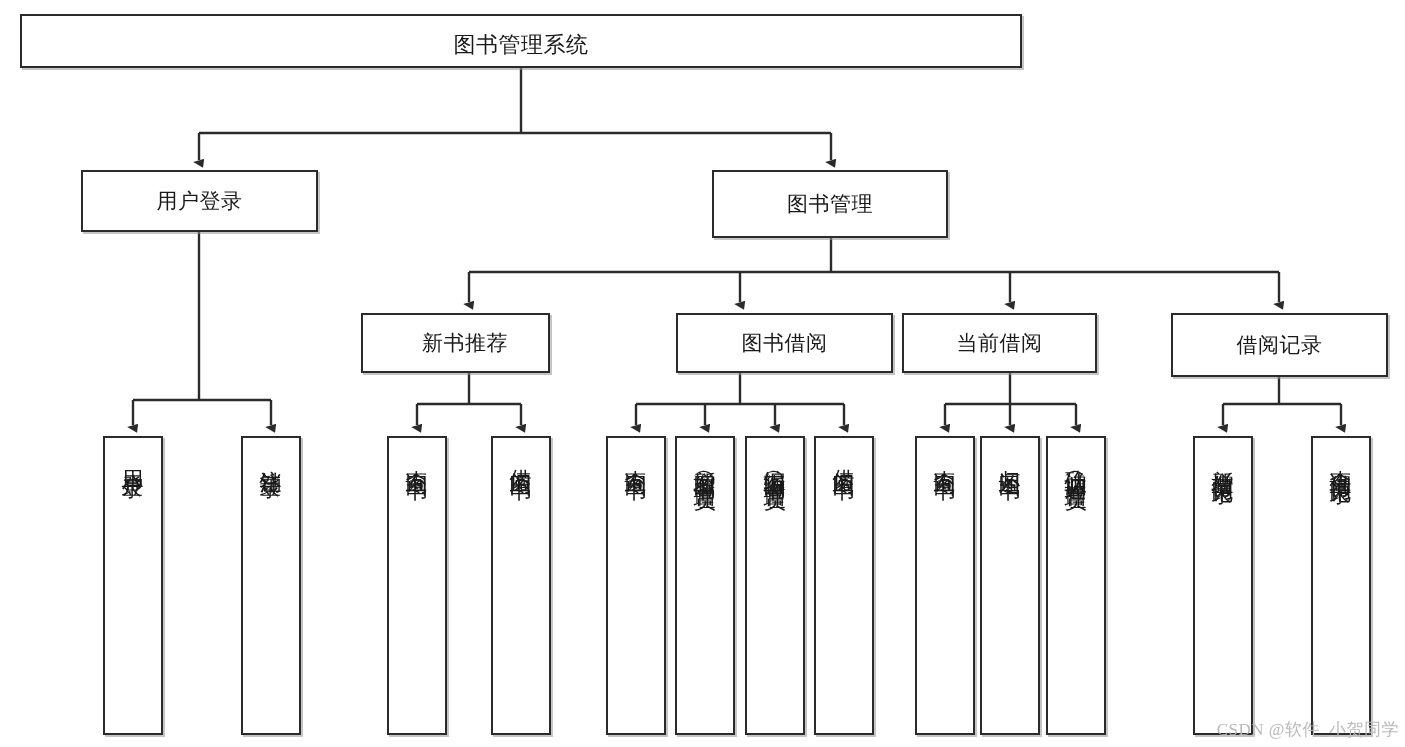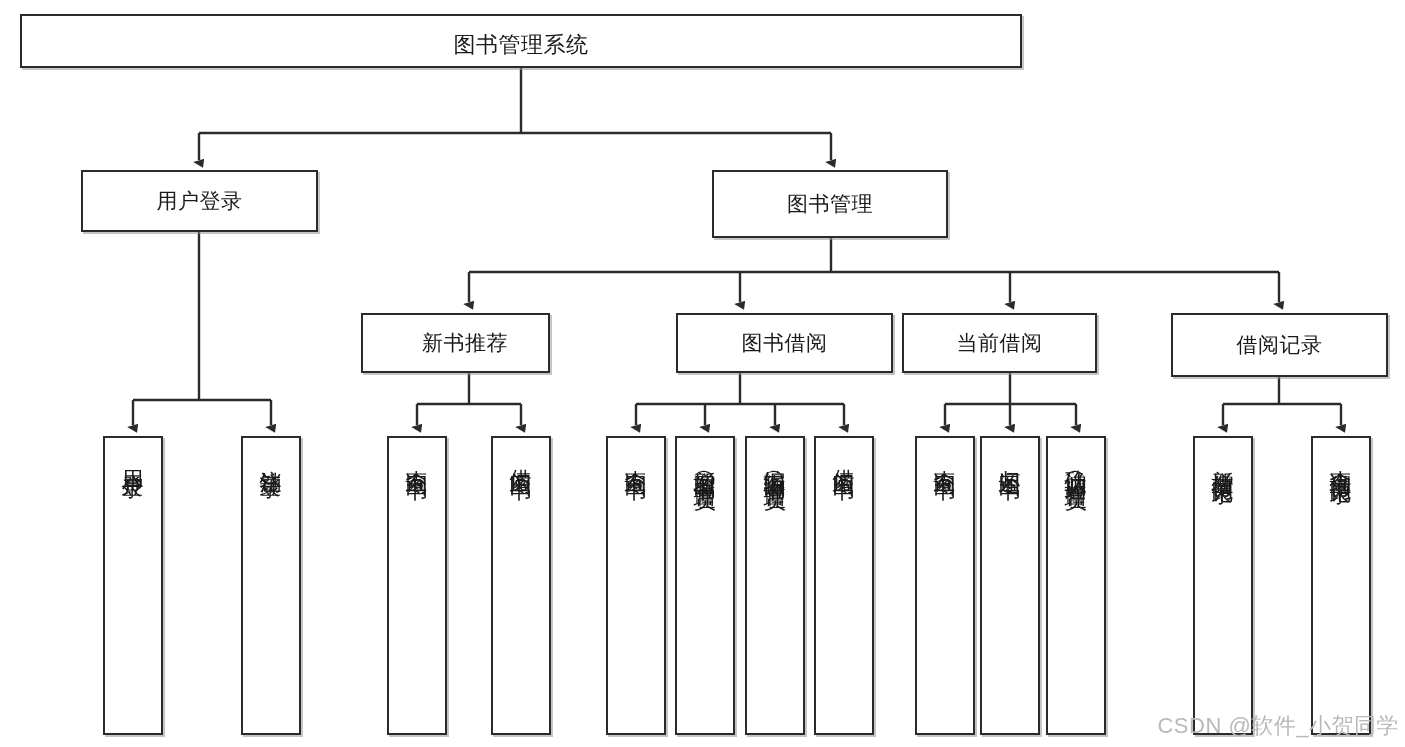--- a/index.html
+++ b/index.html
@@ -64,26 +64,26 @@
     text-orientation: upright;
     font-size: 22px;
     line-height: 1.05;
     letter-spacing: 3px;
     white-space: nowrap;
   }
   .watermark {
     position: absolute;
     right: 6px;
     bottom: 6px;
-    font-size: 22px;
+    font-size: 17px;
     color: #b9b9b9;
     letter-spacing: 0.5px;
     z-index: 5;
     white-space: nowrap;
-    font-family: Liberation Sans, sans-serif;
+    font-family: Liberation Serif, serif;
   }
 </style>
 </head>
 <body>
 
 <div id="canvas">
 
   <svg id="edges" viewBox="0 0 1405 747" xmlns="http://www.w3.org/2000/svg">
     <defs>
       <marker id="arrow" markerWidth="9" markerHeight="11" refX="1.2" refY="5.2" orient="auto" markerUnits="userSpaceOnUse">

